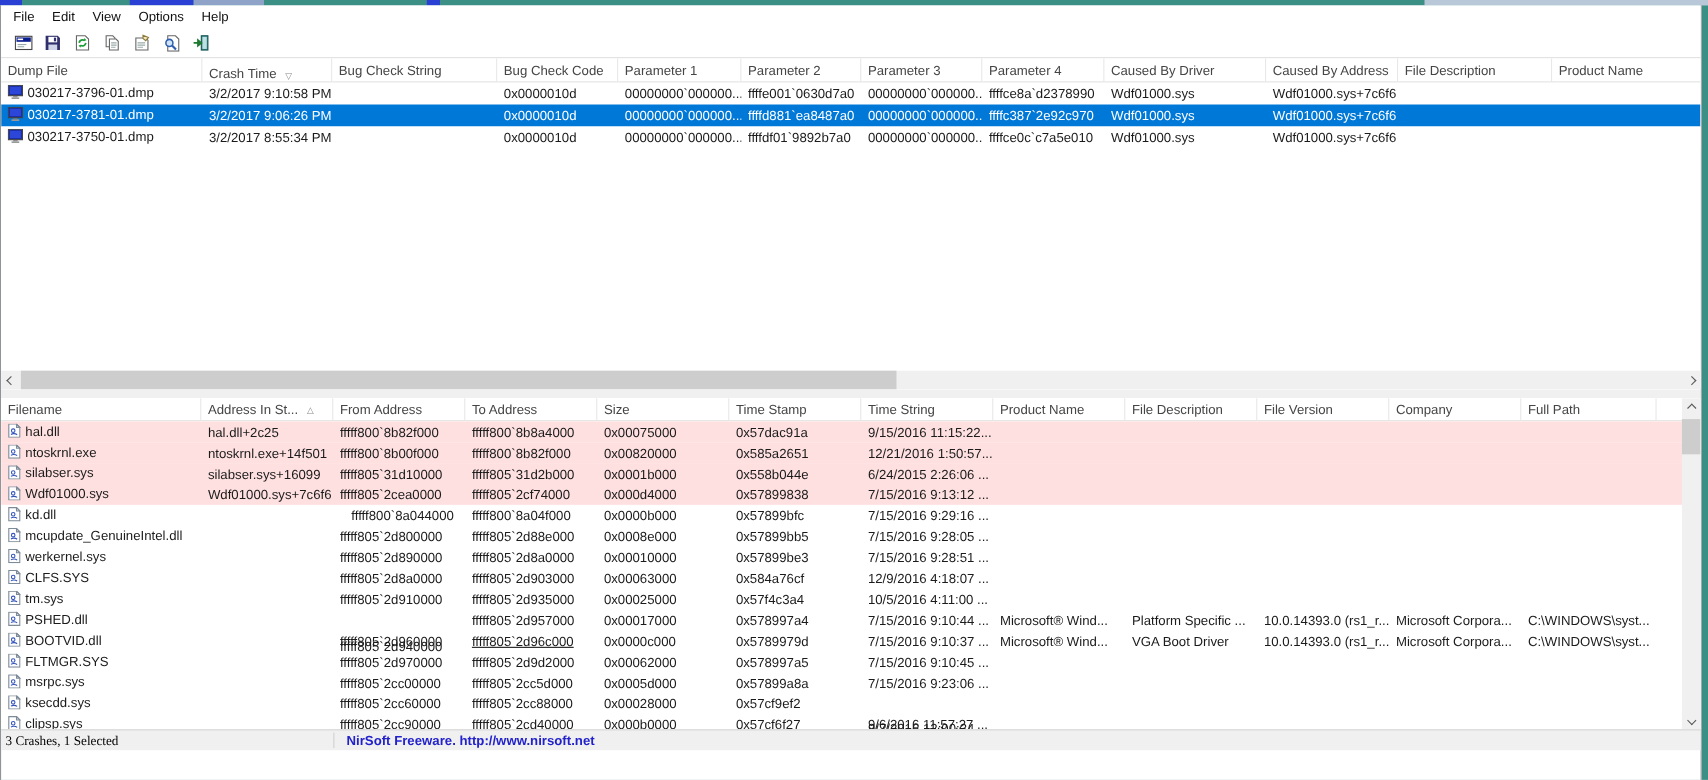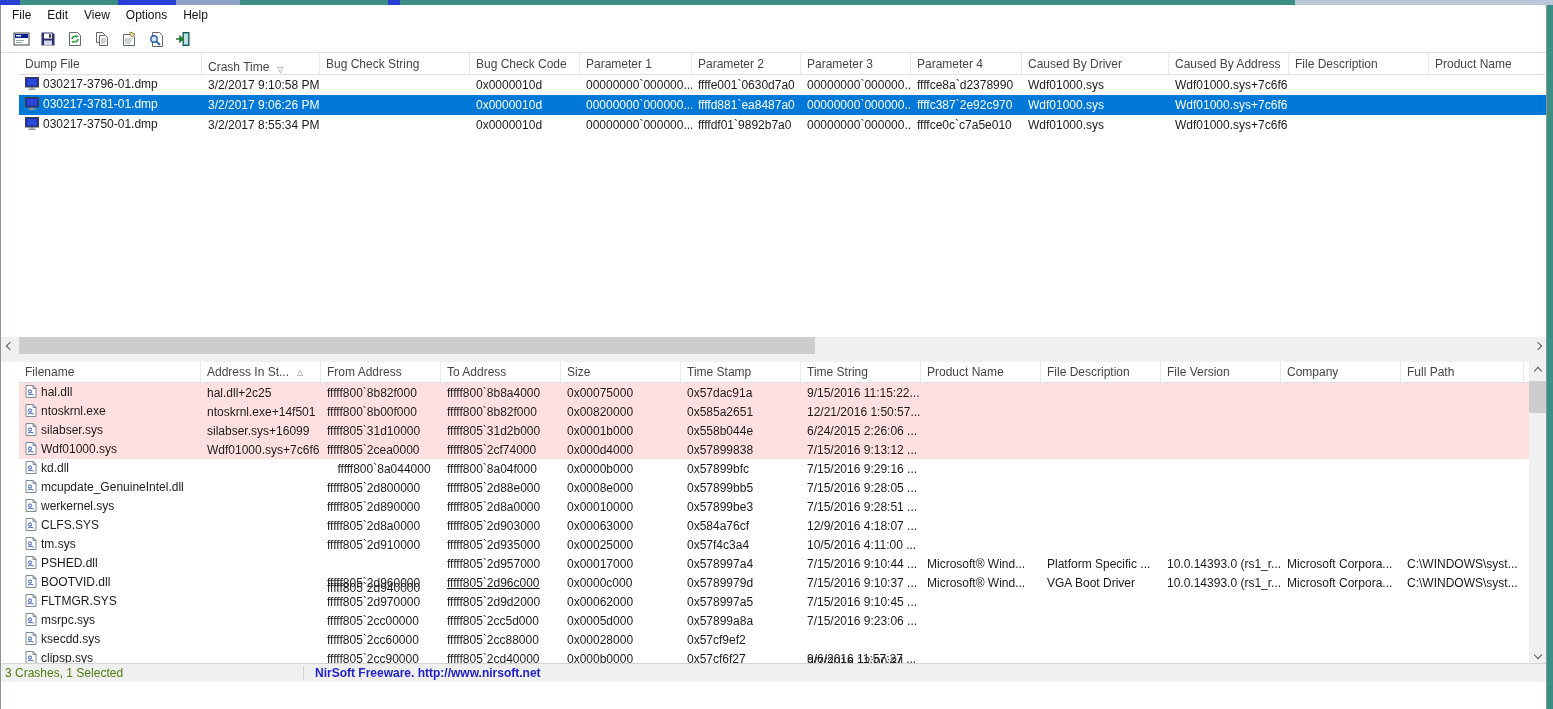--- a/index.html
+++ b/index.html
@@ -25,21 +25,21 @@
 
   
   .menubar { height:20px; display:flex; align-items:center; padding-left:3px; background:#fff; }
   .menu-item { padding:2px 8px; font-size:12px; color:#111; }
 
   
   .toolbar { height:27px; display:flex; align-items:center; padding-left:10px; background:#fff; gap:7px; }
   .toolbtn { width:20px; height:20px; display:flex; align-items:center; justify-content:center; background:transparent; border:none; }
 
   
-  .pane { position:relative; background:#fff; overflow:hidden;padding-left:18px; }
+  .pane { position:relative; background:#fff; overflow:hidden; }
   .pane-upper { height:302px; border-top:1px solid #dcdcdc; }
   .pane-lower { height:301px; }
   .lv-header { display:flex; background:#fff; border-bottom:1px solid #e0e0e0; }
   .pane-upper .lv-header { height:22px; }
   .pane-lower .lv-header { height:21px; }
   .hcell { display:flex; align-items:center; padding-left:6px; border-right:1px solid #e8e8e8; color:#454545; font-size:12px; overflow:hidden; white-space:nowrap; flex:0 0 auto; }
   .sortmark { margin-left:8px; font-size:8px; color:#8a8a8a; }
   .lv-body { position:relative; overflow:hidden; }
   .lv-row { display:flex; align-items:center; background:#fff; }
   .pane-upper .lv-row { height:20px; }
@@ -62,21 +62,21 @@
   .chev { width:6px; height:6px; border-left:1.5px solid #5a5a5a; border-top:1.5px solid #5a5a5a; display:block; }
   .chev-left  { transform:rotate(-45deg); }
   .chev-right { transform:rotate(135deg); }
   .chev-up    { transform:rotate(45deg); }
   .chev-down  { transform:rotate(225deg); }
 
   .splitter { height:8px; background:#f0f0f0; }
 
   
   .statusbar { position:relative; height:19px; background:#f0f0f0; border-top:1px solid #d4d4d4; display:flex; align-items:center; }
-  .status-left { position:absolute; left:4px; color:#4d7c0f; }
+  .status-left { position:absolute; left:4px; color:#000000;font-family:Liberation Serif, serif; }
   .status-sep { position:absolute; left:302px; top:2px; bottom:2px; width:1px; background:#d0d0d0; }
   .status-nirsoft { position:absolute; left:314px; color:#2222cc; font-weight:bold; }
 </style>
 </head>
 <body>
 
 <div class="desktop">
   <div class="frag" style="left:0;top:0;width:20px;height:5px;background:#2a3fd4;"></div>
   <div class="frag" style="left:118px;top:0;width:58px;height:5px;background:#2a3fd4;"></div>
   <div class="frag" style="left:176px;top:0;width:64px;height:5px;background:#8fa3c8;"></div>

